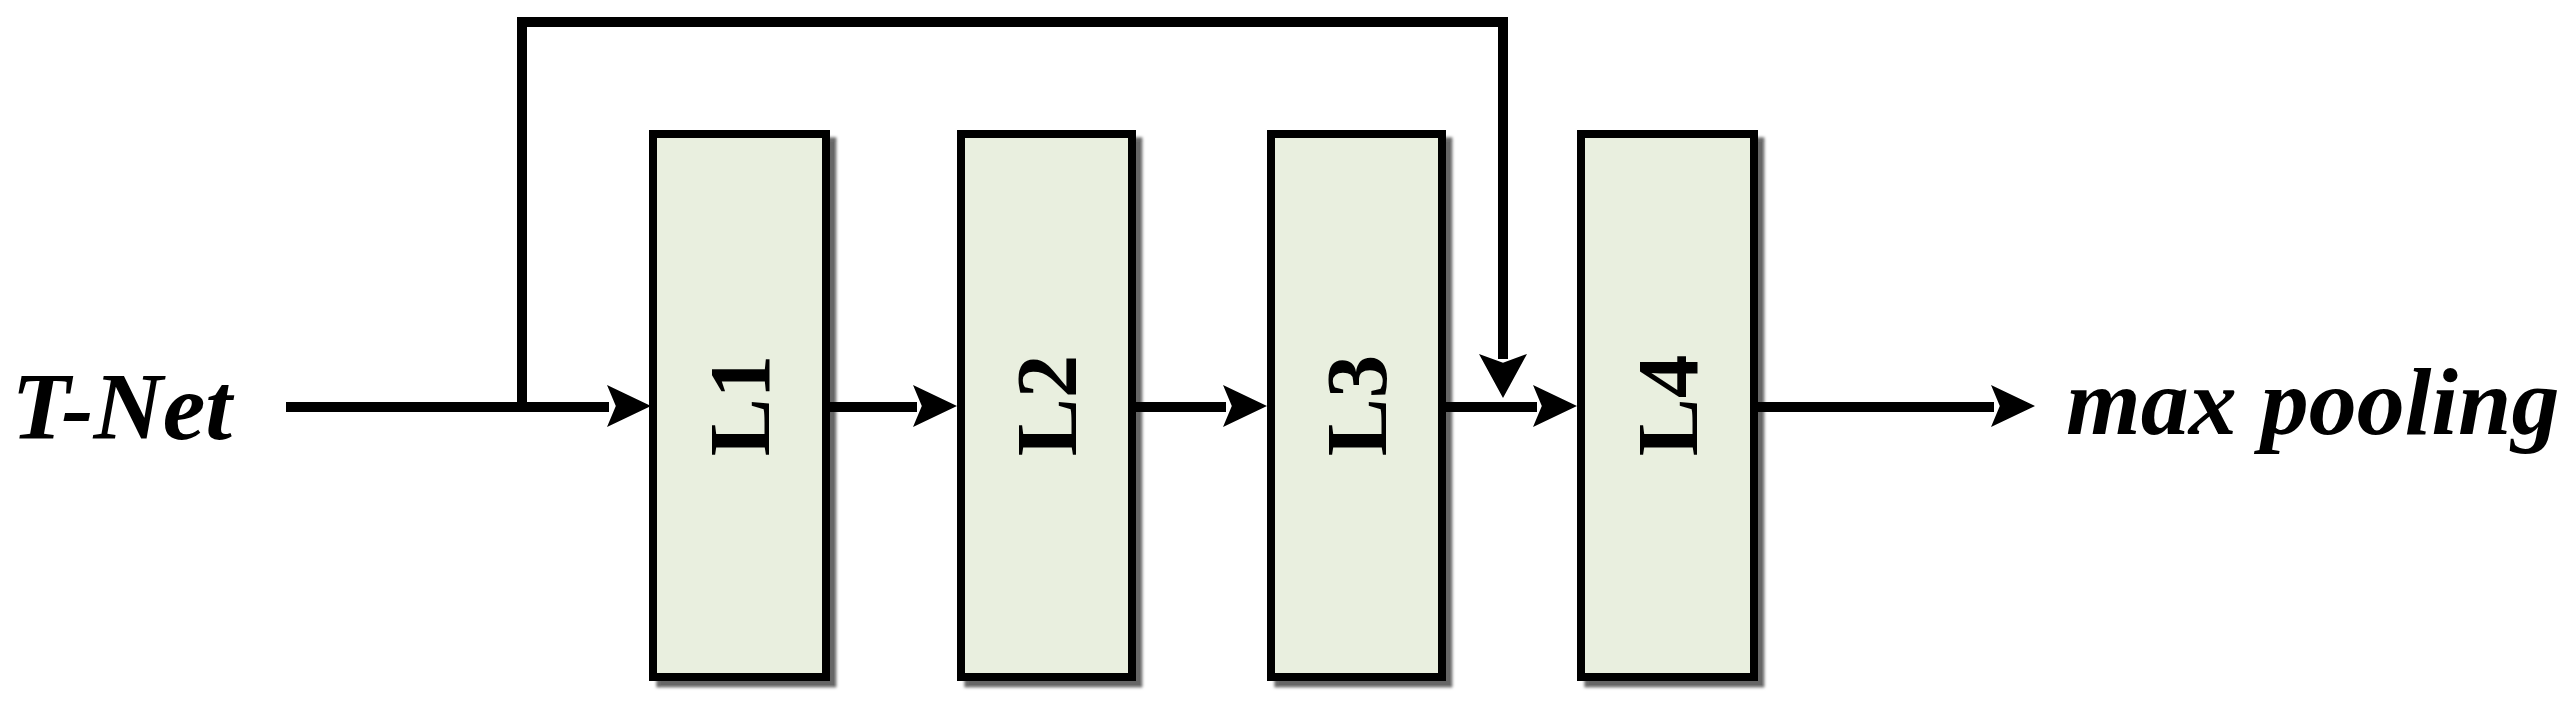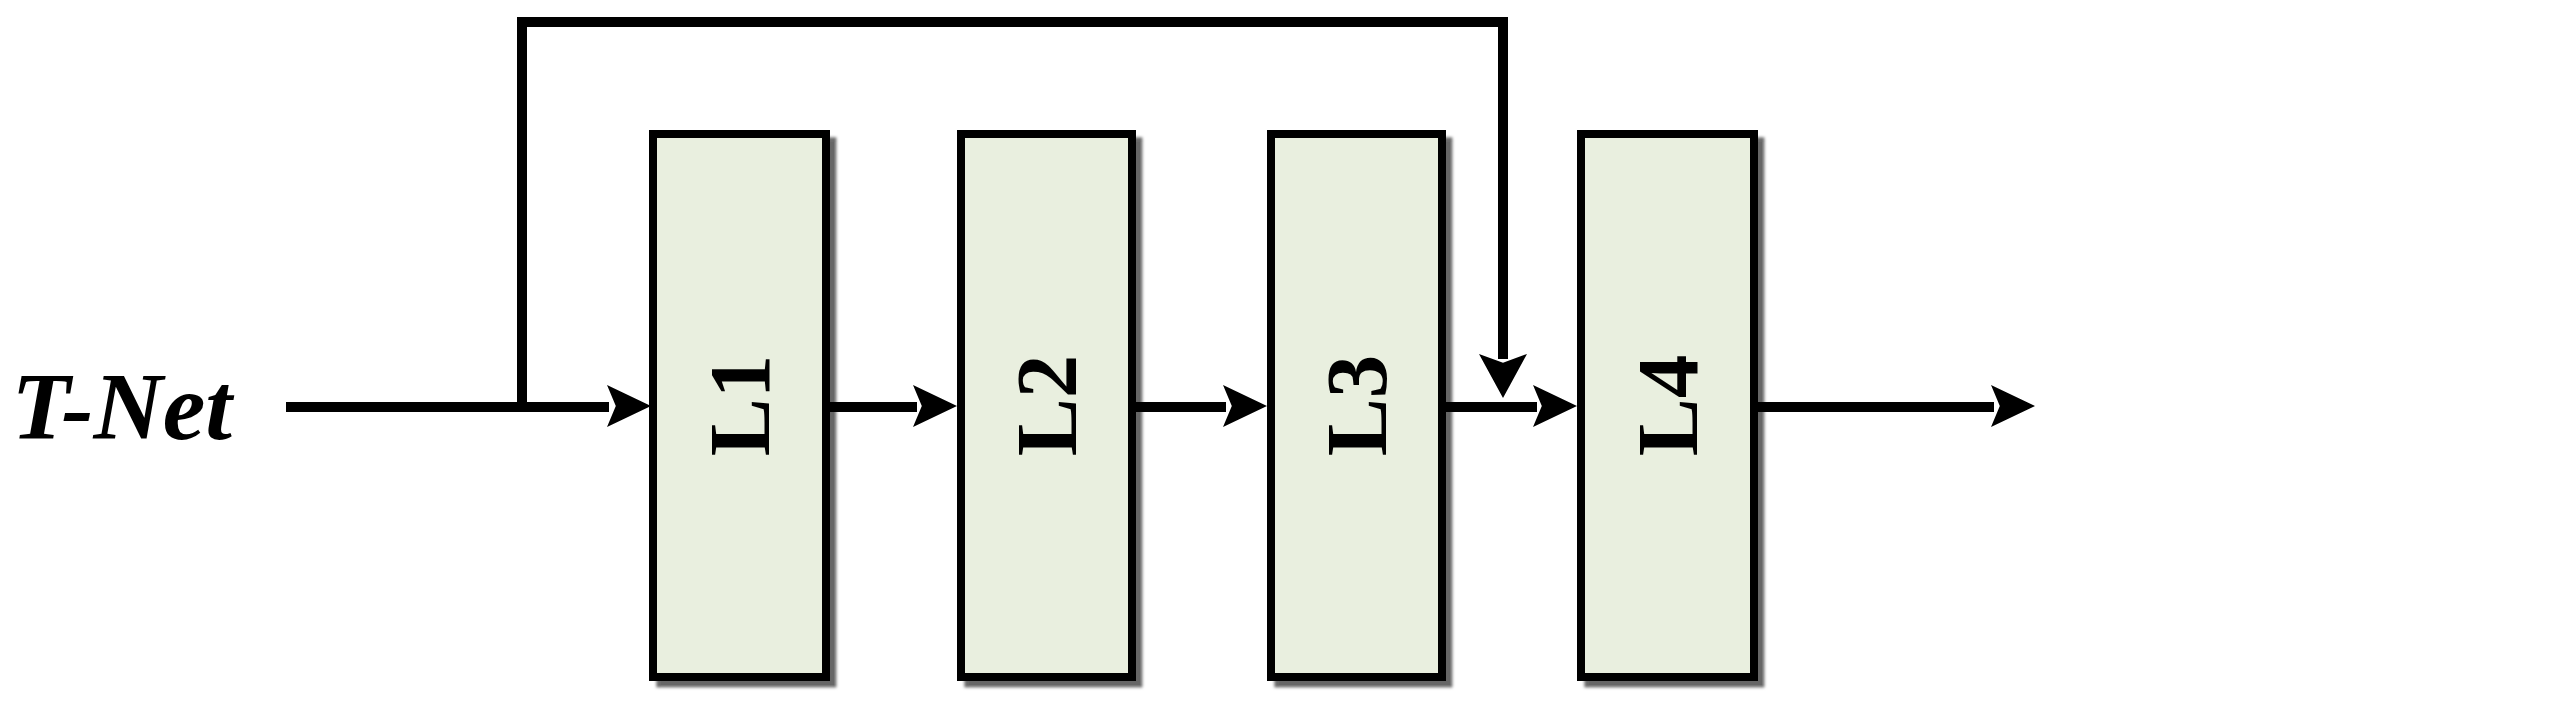--- a/index.html
+++ b/index.html
@@ -130,15 +130,16 @@
   <div id="arrow-l3-l4-line" class="line"></div>
   <div id="arrow-l3-l4-head" class="arrowhead ah-right"></div>
 
   <div id="layer-box-l4" class="layer-box">
     <span class="layer-label">L4</span>
   </div>
 
   <div id="output-arrow-line" class="line"></div>
   <div id="output-arrow-head" class="arrowhead ah-right"></div>
 
+  <div id="output-label" class="side-label">max pooling</div>
 
 </div>
 
 
 </body></html>

